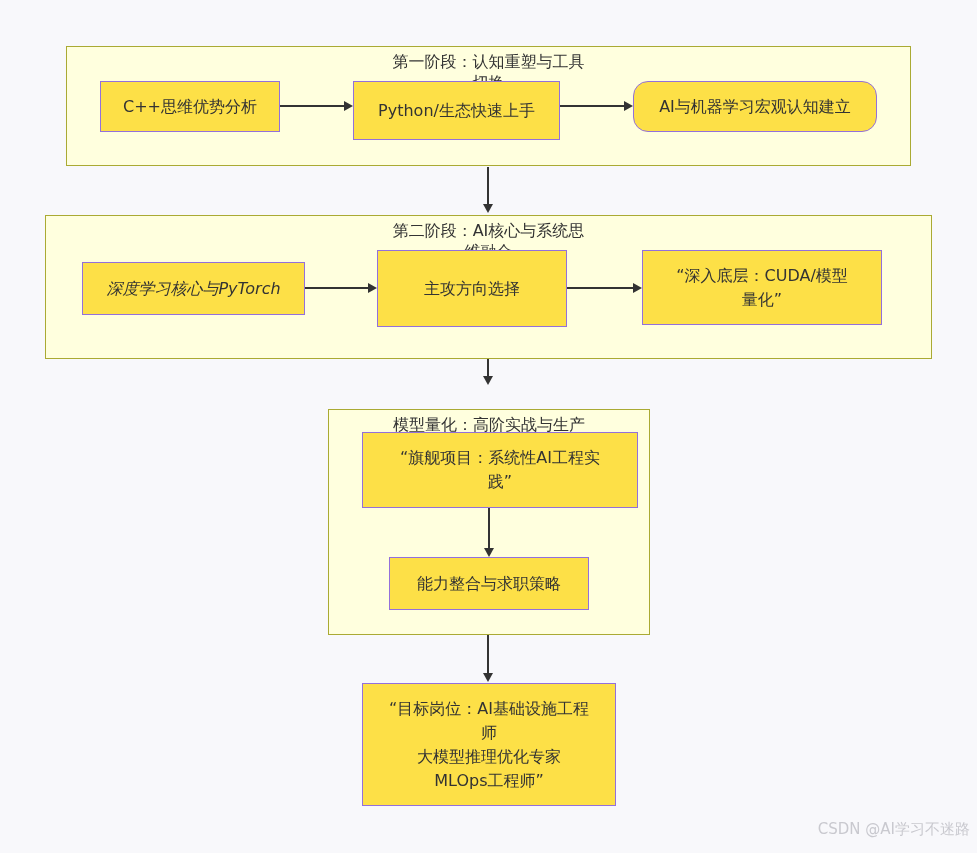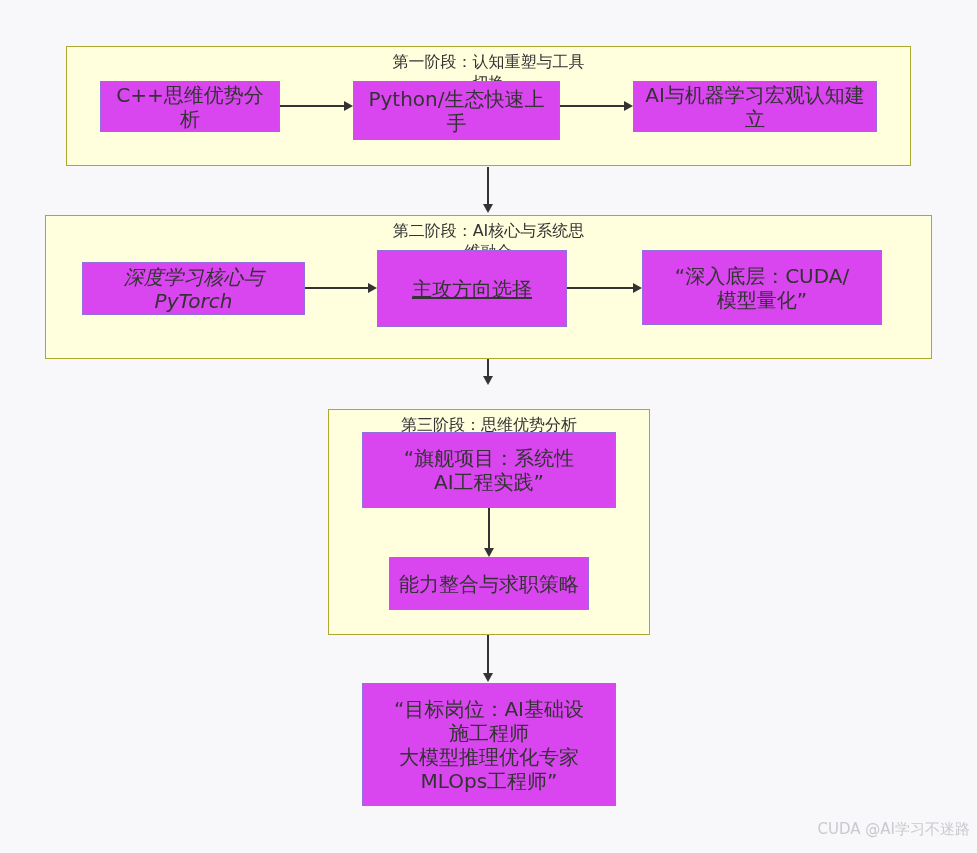--- a/index.html
+++ b/index.html
@@ -32,41 +32,41 @@
     color: #333;
     z-index: 1;
   }
   .c1 { left: 66px;  top: 46px;  width: 845px; height: 120px; }
   .c2 { left: 45px;  top: 215px; width: 887px; height: 144px; }
   .c3 { left: 328px; top: 409px; width: 322px; height: 226px; }
 
   
   .node {
     position: absolute;
-    background: #d946ef;
+    background: #fde047;
     border: 1px solid #9370db;
     box-sizing: border-box;
     display: flex;
     flex-direction: column;
     align-items: center;
     justify-content: center;
     text-align: center;
-    font-size: 20px;
+    font-size: 16px;
     line-height: 24px;
     color: #333;
     z-index: 2;
     padding: 0 8px;
   }
   .n1 { left: 100px; top: 81px;  width: 180px; height: 51px; }
   .n2 { left: 353px; top: 81px;  width: 207px; height: 59px; }
-  .n3 { left: 633px; top: 81px;  width: 244px; height: 51px; }
+  .n3 { left: 633px; top: 81px;  width: 244px; height: 51px; border-radius: 15px; }
   .n4 { left: 82px;  top: 262px; width: 223px; height: 53px; font-style: italic; }
-  .n5 { left: 377px; top: 250px; width: 190px; height: 77px; text-decoration: underline; }
+  .n5 { left: 377px; top: 250px; width: 190px; height: 77px; }
   .n6 { left: 642px; top: 250px; width: 240px; height: 75px; padding: 0 26px; }
-  .n7 { left: 362px; top: 432px; width: 254px; height: 76px; padding: 0 34px; }
+  .n7 { left: 362px; top: 432px; width: 276px; height: 76px; padding: 0 34px; }
   .n8 { left: 389px; top: 557px; width: 200px; height: 53px; }
   .n9 { left: 362px; top: 683px; width: 254px; height: 123px; padding: 0 24px; }
   .node span { display: block; width: 100%; }
 
   
   .eline {
     position: absolute;
     background: #333;
     z-index: 1;
   }
@@ -99,21 +99,21 @@
 
 <div class="canvas">
 
   <div class="cluster c1">
     <div class="cluster-title">第一阶段：认知重塑与工具切换</div>
   </div>
   <div class="cluster c2">
     <div class="cluster-title">第二阶段：AI核心与系统思维融合</div>
   </div>
   <div class="cluster c3">
-    <div class="cluster-title">第三阶段：思维优势分析</div>
+    <div class="cluster-title">模型量化：高阶实战与生产</div>
   </div>
 
   <div class="eline" style="left:280px; top:105px; width:65px; height:2px;"></div>
   <div class="ehead right" style="left:344px; top:101px;"></div>
 
   <div class="eline" style="left:560px; top:105px; width:64px; height:2px;"></div>
   <div class="ehead right" style="left:624px; top:101px;"></div>
 
   <div class="eline" style="left:487px; top:167px; width:2px; height:39px;"></div>
   <div class="ehead down" style="left:483px; top:204px;"></div>
@@ -159,15 +159,15 @@
   <div class="node n9">
     <span>“目标岗位：AI基础设施工程师</span>
     <span>大模型推理优化专家</span>
     <span>MLOps工程师”</span>
   </div>
 
   <div class="node n8">
     <span>能力整合与求职策略</span>
   </div>
 
-  <div class="watermark">CUDA @AI学习不迷路</div>
+  <div class="watermark">CSDN @AI学习不迷路</div>
 
 </div>
 
 </body></html>

